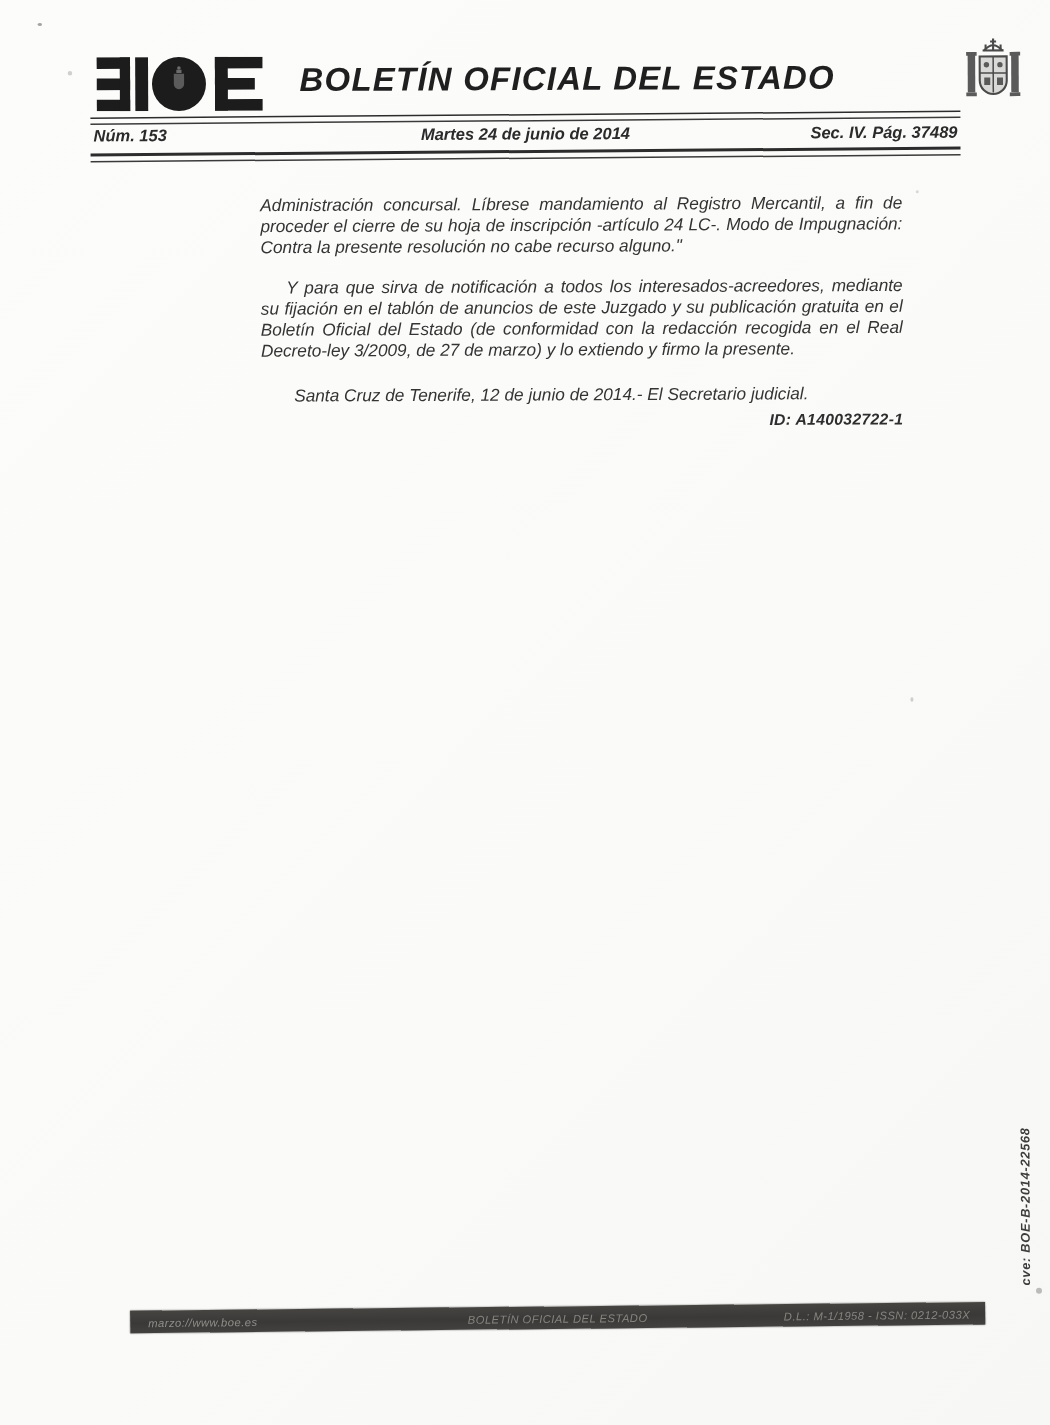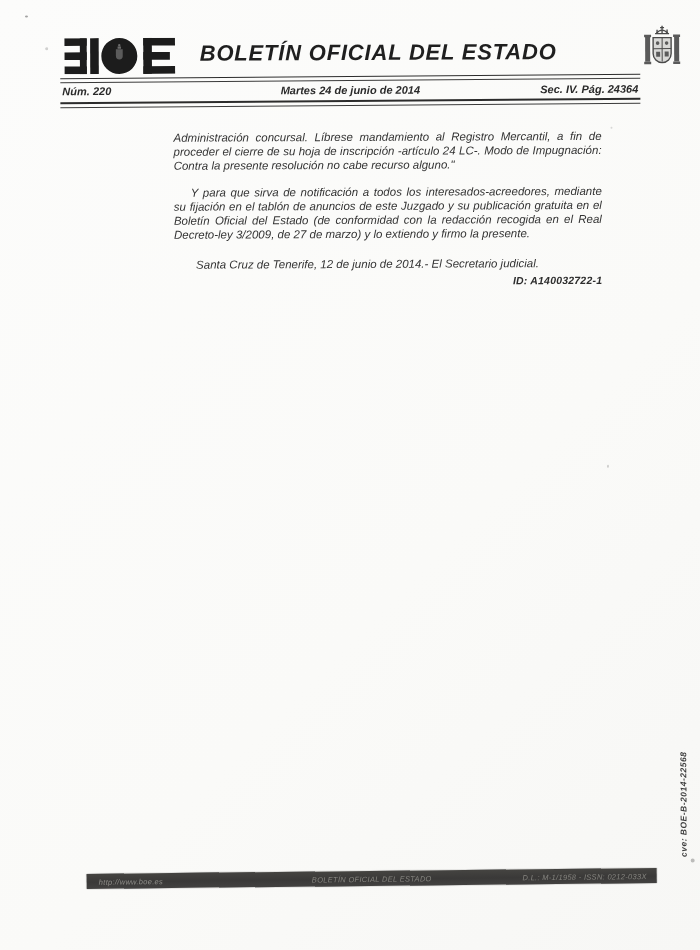--- a/index.html
+++ b/index.html
@@ -126,38 +126,38 @@
           <circle cx="23.5" cy="19.5" r="1.8" fill="#5a5a5a"></circle>
           <rect x="13" y="28" width="4" height="5" fill="#5a5a5a"></rect>
           <rect x="21.5" y="28" width="4" height="5" fill="#5a5a5a"></rect>
         </g>
       </svg>
     </div>
 
     <div class="rule rule-top"></div>
 
     <div class="meta-row">
-      <span class="meta-left">Núm. 220</span>
+      <span class="meta-left">Núm. 153</span>
       <span class="meta-center">Martes 24 de junio de 2014</span>
-      <span class="meta-right">Sec. IV.  Pág. 24364</span>
+      <span class="meta-right">Sec. IV.  Pág. 37489</span>
     </div>
 
     <div class="rule rule-bottom"></div>
 
     <div class="body-block">
       <p class="para-1">Administración concursal. Líbrese mandamiento al Registro Mercantil, a fin de proceder el cierre de su hoja de inscripción -artículo 24 LC-. Modo de Impugnación: Contra la presente resolución no cabe recurso alguno."</p>
       <p class="para-2">Y para que sirva de notificación a todos los interesados-acreedores, mediante su fijación en el tablón de anuncios de este Juzgado y su publicación gratuita en el Boletín Oficial del Estado (de conformidad con la redacción recogida en el Real Decreto-ley 3/2009, de 27 de marzo) y lo extiendo y firmo la presente.</p>
       <p class="signature">Santa Cruz de Tenerife, 12 de junio de 2014.- El Secretario judicial.</p>
       <p class="doc-id">ID: A140032722-1</p>
     </div>
 
     <div class="cve-vertical">cve: BOE-B-2014-22568</div>
 
     <div class="footer-bar">
-      <span class="footer-url">http://www.boe.es</span>
+      <span class="footer-url">marzo://www.boe.es</span>
       <span class="footer-center">BOLETÍN OFICIAL DEL ESTADO</span>
       <span class="footer-legal">D.L.: M-1/1958 - ISSN: 0212-033X</span>
     </div>
 
     <div class="speck speck-1"></div>
     <div class="speck speck-2"></div>
     <div class="speck speck-3"></div>
     <div class="speck speck-4"></div>
     <div class="speck speck-5"></div>
 

